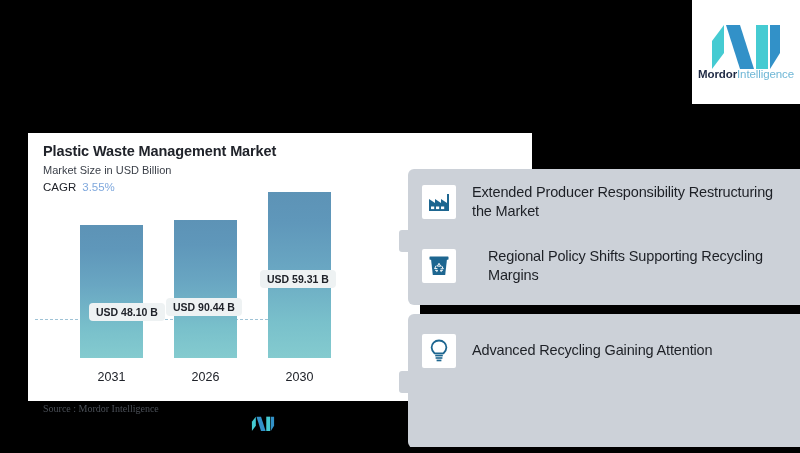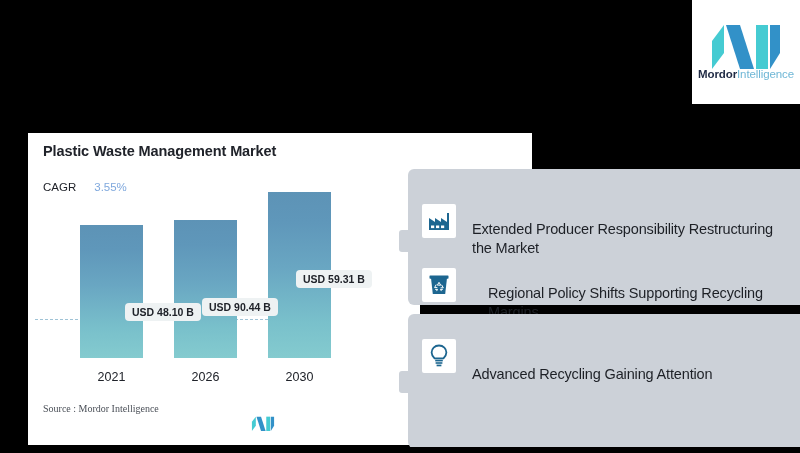--- a/index.html
+++ b/index.html
@@ -20,21 +20,21 @@
   #logo-mark { width:72px; height:46px; display:block; }
   #logo-text {
     font-size:11.5px; letter-spacing:-0.1px;
     white-space:nowrap; line-height:1;
   }
   #logo-text .b { color:#1f2a44; font-weight:bold; }
   #logo-text .l { color:#6fb7d6; font-weight:normal; }
 
   
   #chart-card {
-    position:absolute; left:28px; top:133px; width:392px; height:312px;
+    position:absolute; left:28px; top:133px; width:392px; height:268px;
     background:#ffffff;
   }
   
   #card-ext {
     position:absolute; left:420px; top:133px; width:112px; height:44px;
     background:#ffffff;
   }
   #card-ext2 {
     position:absolute; left:395px; top:365px; width:26px; height:24px;
     background:#ffffff;
@@ -46,21 +46,21 @@
     letter-spacing:-0.1px; white-space:nowrap;
   }
   #chart-subtitle {
     position:absolute; left:15px; top:31px;
     font-size:11px; color:#3a3f48; white-space:nowrap;
   }
   #cagr-row {
     position:absolute; left:15px; top:48px;
     font-size:11.5px; color:#20232a; white-space:nowrap;
   }
-  #cagr-value { color:#7fa8dd; margin-left:18px; }
+  #cagr-value { color:#7fa8dd; margin-left:6px; }
 
   
   #plot {
     position:absolute; left:0px; top:62px; width:392px; height:201px;
   }
   #dash-line {
     position:absolute; left:7px; top:124px; width:288px; height:0;
     border-top:1.4px dashed #9fc3d6;
   }
   .bar {
@@ -70,21 +70,20 @@
   #bar-0 { left:52px;  height:133px; }
   #bar-1 { left:146px; height:138px; }
   #bar-2 { left:240px; height:166px; }
 
   .bar-badge {
     position:absolute; height:18px; padding:0 7px;
     background:#eef2f3; border-radius:4px;
     font-size:10.5px; font-weight:bold; color:#20232a;
     display:flex; align-items:center; justify-content:center;
     white-space:nowrap;
-    margin-left:36px;
   }
   #badge-0 { left:61px;  top:108px; }
   #badge-1 { left:138px; top:103px; }
   #badge-2 { left:232px; top:75px; }
 
   .x-label {
     position:absolute; bottom:12px; width:63px; text-align:center;
     font-size:12.5px; color:#20232a;
   }
   #xlab-0 { left:52px; }
@@ -127,26 +126,26 @@
   }
   .item-icon {
     width:34px; height:34px; flex:0 0 34px;
     background:#ffffff; border-radius:2px;
     display:flex; align-items:center; justify-content:center;
     margin-right:16px;
   }
   .item-icon svg { display:block; }
   .item-text {
     font-size:14.5px; color:#1d2026; line-height:1.32;
-    letter-spacing:-0.15px; max-width:310px;margin-top:37px;
+    letter-spacing:-0.15px; max-width:310px;
   }
 
   #item-0 { top:14px; }
   #item-1 { top:78px;gap:16px; }
-  #item-2 { top:14px;align-items:center; }
+  #item-2 { top:20px;align-items:center; }
   #item-3 { top:78px; }
 
   
   #bottom-strip {
     position:absolute; left:0; top:447px; width:800px; height:6px;
     background:#000000;
   }
 </style>
 </head>
 <body>
@@ -163,36 +162,37 @@
     <span class="b">Mordor</span><span class="l">Intelligence</span>
   </div>
 </div>
 
 <div id="card-ext"></div>
 <div id="card-ext2"></div>
 
 <div id="chart-card">
 
   <div id="chart-title">Plastic Waste Management Market</div>
+  <div id="chart-subtitle">Market Size in USD Billion</div>
   <div id="cagr-row">
     <span>CAGR</span><span id="cagr-value">3.55%</span>
   </div>
 
   <div id="plot">
     <div id="dash-line"></div>
 
     <div class="bar" id="bar-0"></div>
     <div class="bar" id="bar-1"></div>
     <div class="bar" id="bar-2"></div>
 
     <div class="bar-badge" id="badge-0">USD 48.10 B</div>
     <div class="bar-badge" id="badge-1">USD 90.44 B</div>
     <div class="bar-badge" id="badge-2">USD 59.31 B</div>
 
-    <div class="x-label" id="xlab-0">2021</div>
+    <div class="x-label" id="xlab-0">2031</div>
     <div class="x-label" id="xlab-1">2026</div>
     <div class="x-label" id="xlab-2">2030</div>
   </div>
 
   <div id="source-row">Source :  Mordor Intelligence</div>
   <svg id="source-mark" viewBox="0 0 72 46">
     <polygon points="2,46 2,18 14,2 14,30" fill="#45cbd2"></polygon>
     <polygon points="16,2 30,2 44,46 30,46" fill="#3291c8"></polygon>
     <polygon points="46,2 58,2 58,46 46,46" fill="#45cbd2"></polygon>
     <polygon points="60,2 70,2 70,30 60,46" fill="#3291c8"></polygon>

